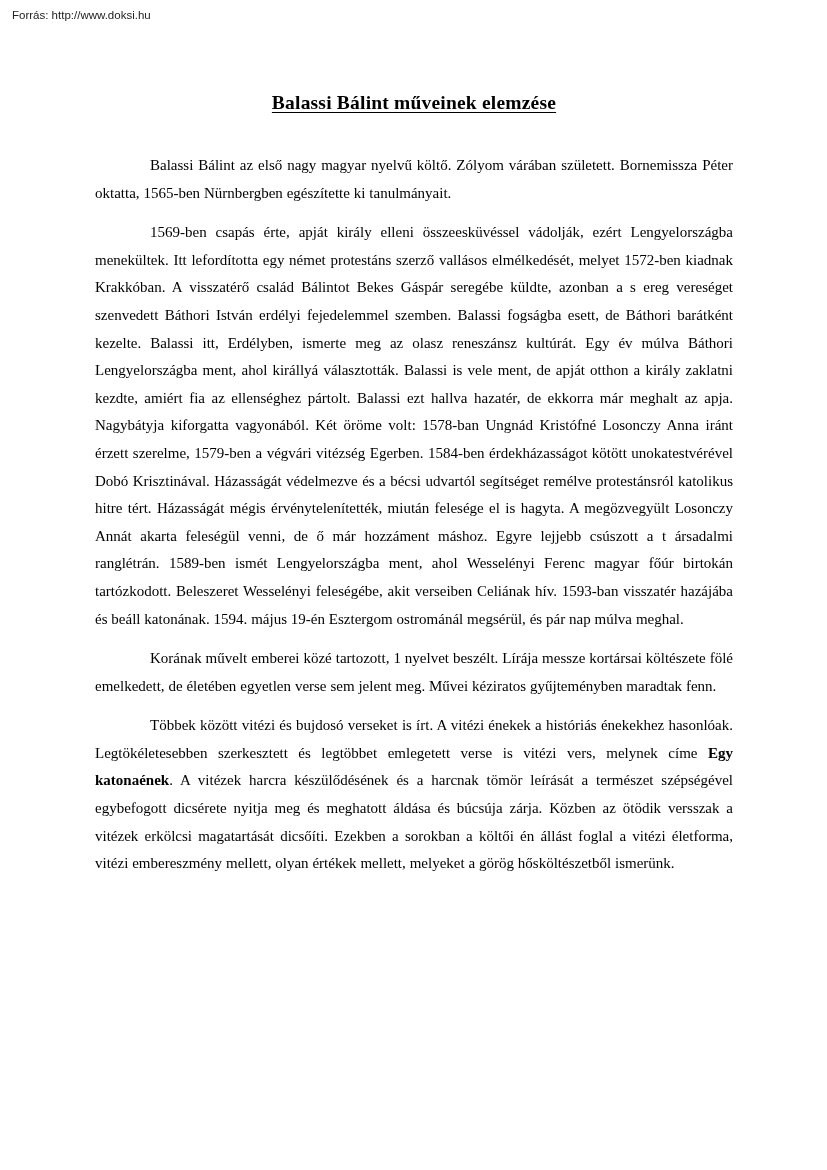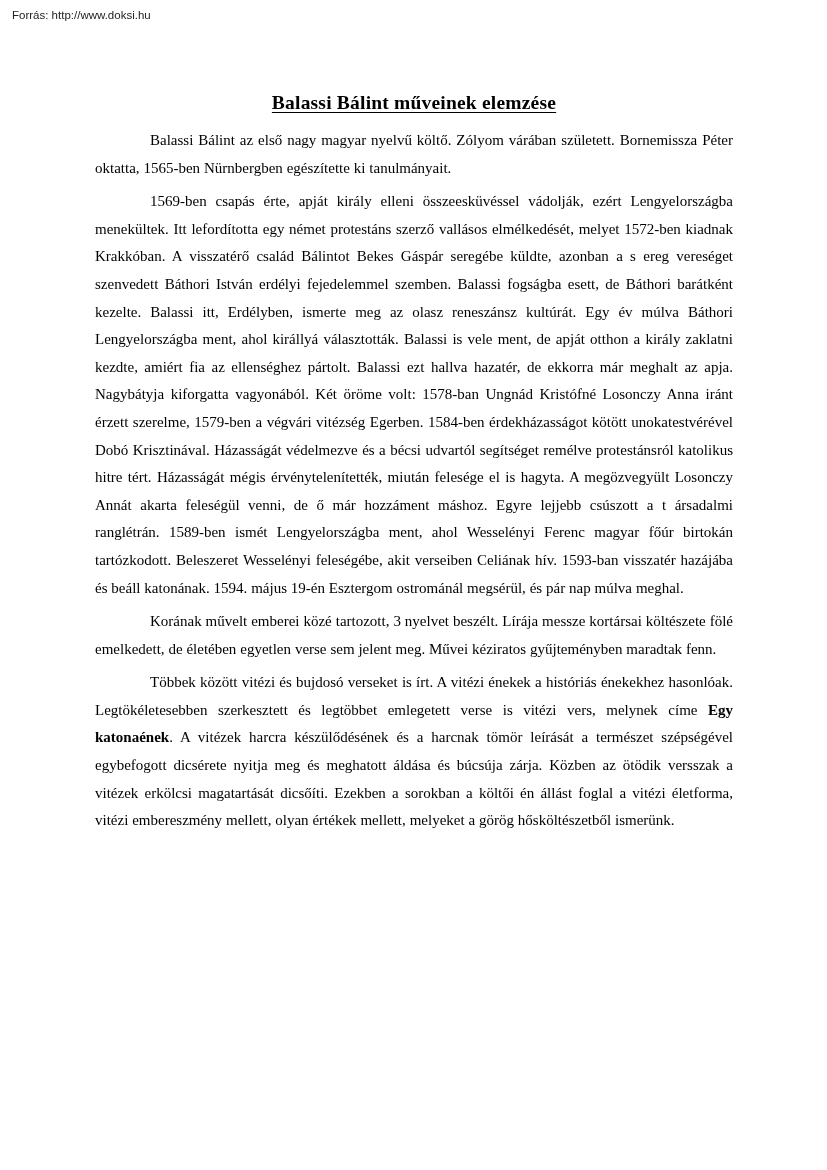--- a/index.html
+++ b/index.html
@@ -34,21 +34,21 @@
 
   
   .doc-body {
     position: absolute;
     left: 95px;
     top: 90px;
     width: 638px;
   }
 
   .doc-title {
-    margin: 0 0 11px 0;
+    margin: 0 0 36px 0;
     font-size: 19.5px;
     font-weight: bold;
     text-align: center;
     text-decoration: underline;
     text-underline-offset: 3px;
     letter-spacing: 0.2px;
     line-height: 26px;
   }
 
   .doc-paragraph {
@@ -56,21 +56,21 @@
     font-size: 15px;
     line-height: 27.6px;
     text-align: justify;
     text-justify: inter-word;
     text-indent: 55px;
     hyphens: none;
     word-spacing: 0.1px;
   }
 
   .doc-paragraph + .doc-paragraph {
-    margin-top: 6px;
+    margin-top: 12px;
   }
 
   .work-title {
     font-weight: bold;
   }
 </style>
 </head>
 <body>
 
 <div class="page">
@@ -78,19 +78,19 @@
   <div class="source-header">Forrás: http://www.doksi.hu</div>
 
   <div class="doc-body">
 
     <h1 class="doc-title">Balassi Bálint műveinek elemzése</h1>
 
     <p class="doc-paragraph">Balassi Bálint az első nagy magyar nyelvű költő. Zólyom várában született. Bornemissza Péter oktatta, 1565-ben Nürnbergben egészítette ki tanulmányait.</p>
 
     <p class="doc-paragraph">1569-ben csapás érte, apját király elleni összeesküvéssel vádolják, ezért Lengyelországba menekültek. Itt lefordította egy német protestáns szerző vallásos elmélkedését, melyet 1572-ben kiadnak Krakkóban. A visszatérő család Bálintot Bekes Gáspár seregébe küldte, azonban a s ereg vereséget szenvedett Báthori István erdélyi fejedelemmel szemben. Balassi fogságba esett, de Báthori barátként kezelte. Balassi itt, Erdélyben, ismerte meg az olasz reneszánsz kultúrát. Egy év múlva Báthori Lengyelországba ment, ahol királlyá választották. Balassi is vele ment, de apját otthon a király zaklatni kezdte, amiért fia az ellenséghez pártolt. Balassi ezt hallva hazatér, de ekkorra már meghalt az apja. Nagybátyja kiforgatta vagyonából. Két öröme volt: 1578-ban Ungnád Kristófné Losonczy Anna iránt érzett szerelme, 1579-ben a végvári vitézség Egerben. 1584-ben érdekházasságot kötött unokatestvérével Dobó Krisztinával. Házasságát védelmezve és a bécsi udvartól segítséget remélve protestánsról katolikus hitre tért. Házasságát mégis érvénytelenítették, miután felesége el is hagyta. A megözvegyült Losonczy Annát akarta feleségül venni, de ő már hozzáment máshoz. Egyre lejjebb csúszott a t ársadalmi ranglétrán. 1589-ben ismét Lengyelországba ment, ahol Wesselényi Ferenc magyar főúr birtokán tartózkodott. Beleszeret Wesselényi feleségébe, akit verseiben Celiának hív. 1593-ban visszatér hazájába és beáll katonának. 1594. május 19-én Esztergom ostrománál megsérül, és pár nap múlva meghal.</p>
 
-    <p class="doc-paragraph">Korának művelt emberei közé tartozott, 3 nyelvet beszélt. Lírája messze kortársai költészete fölé emelkedett, de életében egyetlen verse sem jelent meg. Művei kéziratos gyűjteményben maradtak fenn.</p>
+    <p class="doc-paragraph">Korának művelt emberei közé tartozott, 1 nyelvet beszélt. Lírája messze kortársai költészete fölé emelkedett, de életében egyetlen verse sem jelent meg. Művei kéziratos gyűjteményben maradtak fenn.</p>
 
     <p class="doc-paragraph"><span>Többek között vitézi és bujdosó verseket is írt. A vitézi énekek a históriás énekekhez hasonlóak. Legtökéletesebben szerkesztett és legtöbbet emlegetett verse is vitézi vers, melynek címe </span><span class="work-title">Egy katonaének</span><span>. A vitézek harcra készülődésének és a harcnak tömör leírását a természet szépségével egybefogott dicsérete nyitja meg és meghatott áldása és búcsúja zárja. Közben az ötödik versszak a vitézek erkölcsi magatartását dicsőíti. Ezekben a sorokban a költői én állást foglal a vitézi életforma, vitézi embereszmény mellett, olyan értékek mellett, melyeket a görög hősköltészetből ismerünk.</span></p>
 
   </div>
 
 </div>
 
 </body></html>

